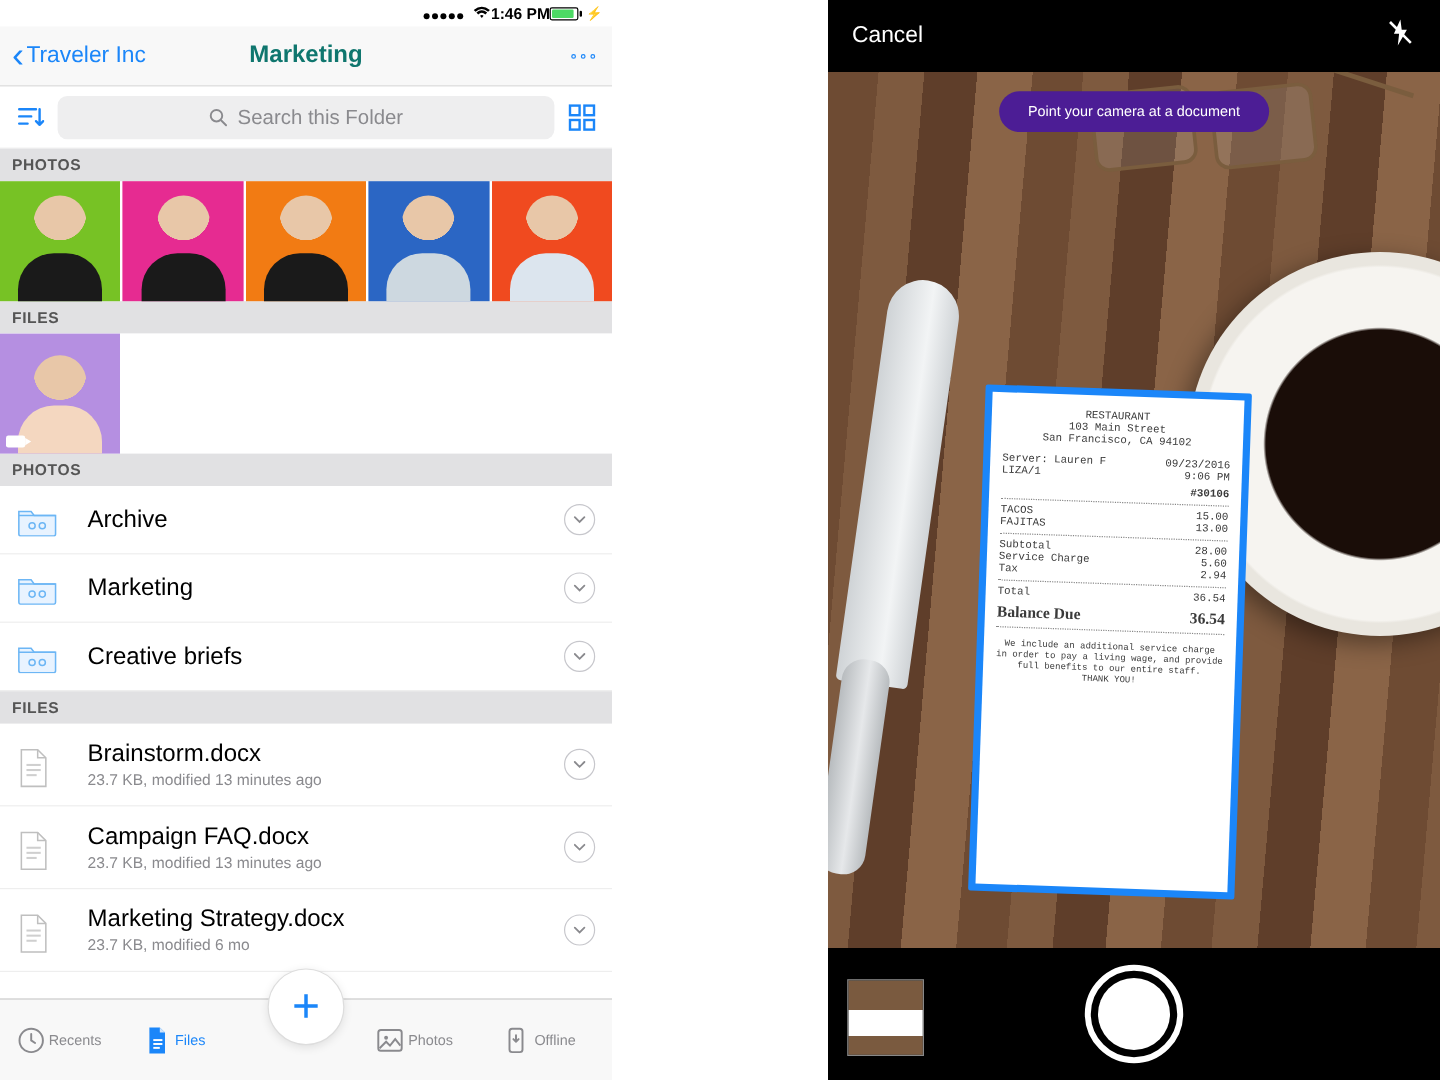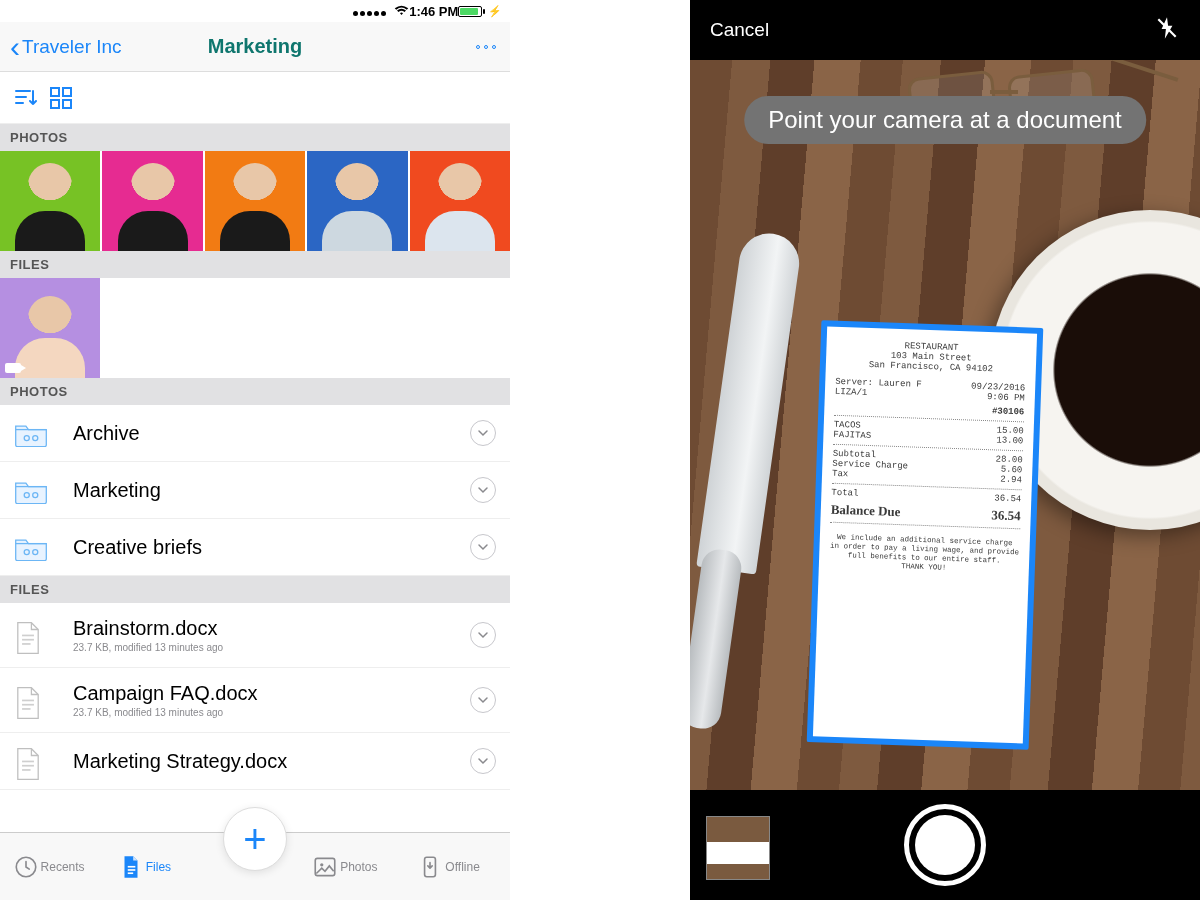--- a/index.html
+++ b/index.html
@@ -39,21 +39,21 @@
   .body { width:70px; height:50px; border-radius: 30px 30px 0 0; position:absolute; bottom:-10px; left:50%; transform:translateX(-50%); }
 
   .video-strip { display:flex; height:100px; background:#fff; }
   .video-tile { width:100px; height:100px; margin-right:2px; position:relative; overflow:hidden; }
   .video-icon { position:absolute; left:5px; bottom:5px; width:16px; height:10px; background:#fff; border-radius:2px; }
   .video-icon::after { content:""; position:absolute; right:-5px; top:2px; border-left:5px solid #fff; border-top:3px solid transparent; border-bottom:3px solid transparent; }
 
   .list-row { display:flex; align-items:center; padding:14px 14px; border-bottom:1px solid #eee; gap:25px; }
   .list-row .folder-icon, .list-row .file-icon { width:34px; height:28px; flex-shrink:0; }
   .list-row .label { font-size:20px; font-weight:500; color:#000; }
-  .list-row .sub { font-size:10px; color:#8a8a8e; margin-top:2px; }
+  .list-row .sub { font-size:13px; color:#8a8a8e; margin-top:2px; }
   .row-text { flex:1; min-width:0; }
   .row-chev { width:26px; height:26px; border:1px solid #c7c7cc; border-radius:50%; display:flex; align-items:center; justify-content:center; color:#8a8a8e; }
 
   .tabbar { height:68px; background:rgba(248,248,248,0.96); border-top:1px solid #ccc; display:flex; justify-content:space-around; align-items:center; position:relative; }
   .tab { display:flex; flex-direction:row; align-items:center; gap:2px; font-size:12px; color:#8a8a8e; width:80px; }
   .tab.active { color:#1b86f9; }
   .tab .ticon { width:26px; height:26px; display:flex; align-items:center; justify-content:center; }
   .fab { position:absolute; left:50%; top:-26px; transform:translateX(-50%); width:64px; height:64px; background:#fff; border:1px solid #ddd; border-radius:50%; display:flex; align-items:center; justify-content:center; color:#1b86f9; font-size:40px; font-weight:300; box-shadow:0 2px 8px rgba(0,0,0,0.1); }
 
   
@@ -81,21 +81,21 @@
 
   .receipt-wrap { position:absolute; left:130px; top:270px; width:210px; height:410px; transform:rotate(2deg); }
   .receipt-border { position:absolute; inset:-6px; background:#1b86f9; border-radius:2px; }
   .receipt { position:absolute; inset:0; background:#fff; padding:12px 10px 14px; font-size:9px; color:#3a3a3a; font-family: "Courier New", monospace; display:flex; flex-direction:column; }
   .receipt .center { text-align:center; }
   .receipt .row { display:flex; justify-content:space-between; }
   .receipt .sep { border-top:1px dotted #888; margin:4px 0; }
   .receipt .due-line { display:flex; justify-content:space-between; font-family: cursive; font-size:13px; font-weight:bold; margin-top:4px; }
   .receipt .footer { margin-top:6px; font-size:7.5px; text-align:center; line-height:1.2; }
 
-  .hint-pill { position:absolute; left:50%; top:36px; transform:translateX(-50%); background:#737373; color:#fff; font-size:24px; padding:10px 24px; border-radius:26px; white-space:nowrap; }
+  .hint-pill { position:absolute; left:50%; top:16px; transform:translateX(-50%); background:#4c1d95; color:#fff; font-size:12px; padding:10px 24px; border-radius:26px; white-space:nowrap; }
 </style>
 </head>
 <body>
 
 <div class="left-pane">
 
   <div class="statusbar">
     <div class="sb-left">
       <span class="dots"><span></span><span></span><span></span><span></span><span></span></span>
       <span>
@@ -124,20 +124,27 @@
         <span></span>
         <span></span>
     </div>
   </div>
 
   <div class="searchrow">
     <div class="sort-icon">
       <svg viewBox="0 0 24 24" width="24" height="24">
           <path d="M3 5h14M3 11h10M3 17h7 M20 5v13m0 0l-3-3m3 3l3-3" stroke="#1b86f9" stroke-width="2" fill="none" stroke-linecap="round"></path>
         </svg>
+    </div>
+    <div class="searchbox">
+      <svg class="mag" viewBox="0 0 20 20">
+          <circle cx="8" cy="8" r="6" stroke="#8a8a8e" stroke-width="2" fill="none"></circle>
+          <line x1="13" y1="13" x2="18" y2="18" stroke="#8a8a8e" stroke-width="2" stroke-linecap="round"></line>
+        </svg>
+      <span>Search this Folder</span>
     </div>
     <div class="grid-icon">
       <svg viewBox="0 0 24 24" width="24" height="24">
           <rect x="2" y="2" width="8" height="8" stroke="#1b86f9" stroke-width="2" fill="none"></rect>
           <rect x="14" y="2" width="8" height="8" stroke="#1b86f9" stroke-width="2" fill="none"></rect>
           <rect x="2" y="14" width="8" height="8" stroke="#1b86f9" stroke-width="2" fill="none"></rect>
           <rect x="14" y="14" width="8" height="8" stroke="#1b86f9" stroke-width="2" fill="none"></rect>
         </svg>
     </div>
   </div>
@@ -268,20 +275,21 @@
       <div class="list-row">
         <span class="file-icon"><svg viewBox="0 0 32 40" width="28" height="34">
             <path d="M4 2h16l8 8v28H4z" fill="#fff" stroke="#bfbfbf" stroke-width="1.5"></path>
             <path d="M20 2v8h8" fill="none" stroke="#bfbfbf" stroke-width="1.5"></path>
             <rect x="9" y="16" width="14" height="2" fill="#cfcfcf"></rect>
             <rect x="9" y="21" width="14" height="2" fill="#cfcfcf"></rect>
             <rect x="9" y="26" width="10" height="2" fill="#cfcfcf"></rect>
           </svg></span>
         <div class="row-text">
           <div class="label">Marketing Strategy.docx</div>
+          <div class="sub">23.7 KB, modified 6 mo</div>
         </div>
         <span class="row-chev">
           <svg width="12" height="12" viewBox="0 0 12 12">
             <path d="M2 4l4 4 4-4" stroke="#8a8a8e" stroke-width="1.5" fill="none" stroke-linecap="round"></path>
           </svg>
         </span>
       </div>
     </div>
 
   <div class="tabbar">

